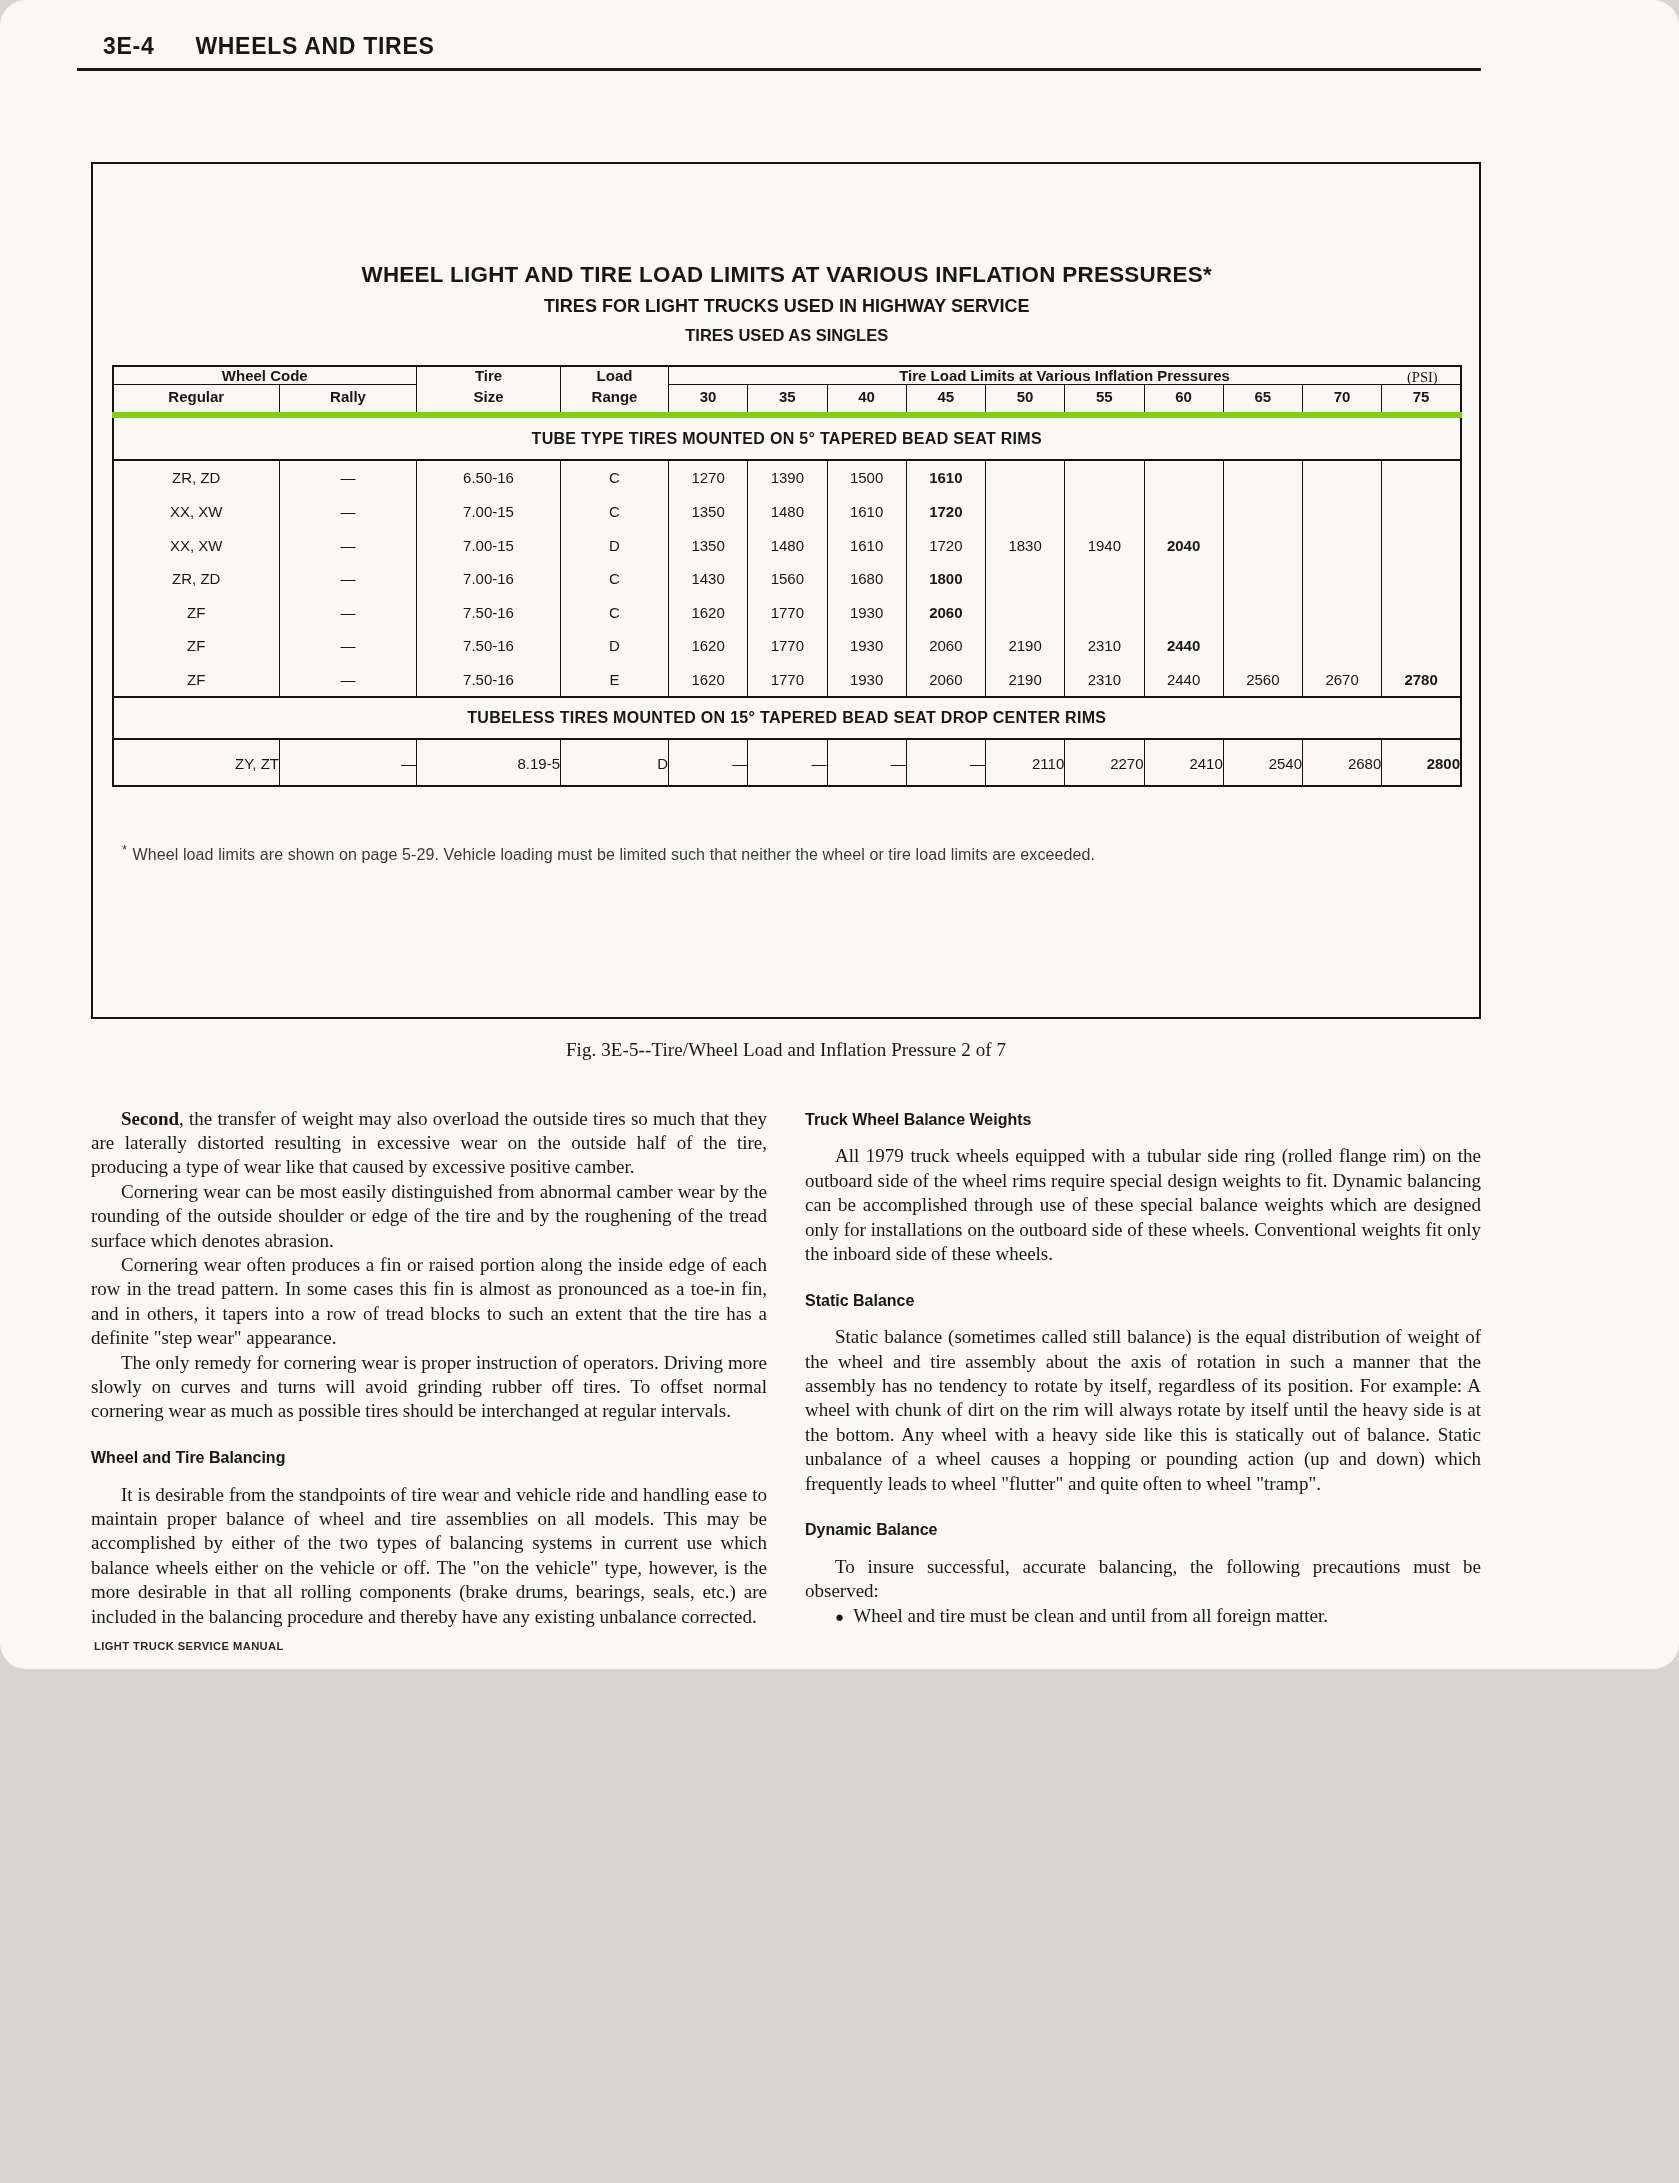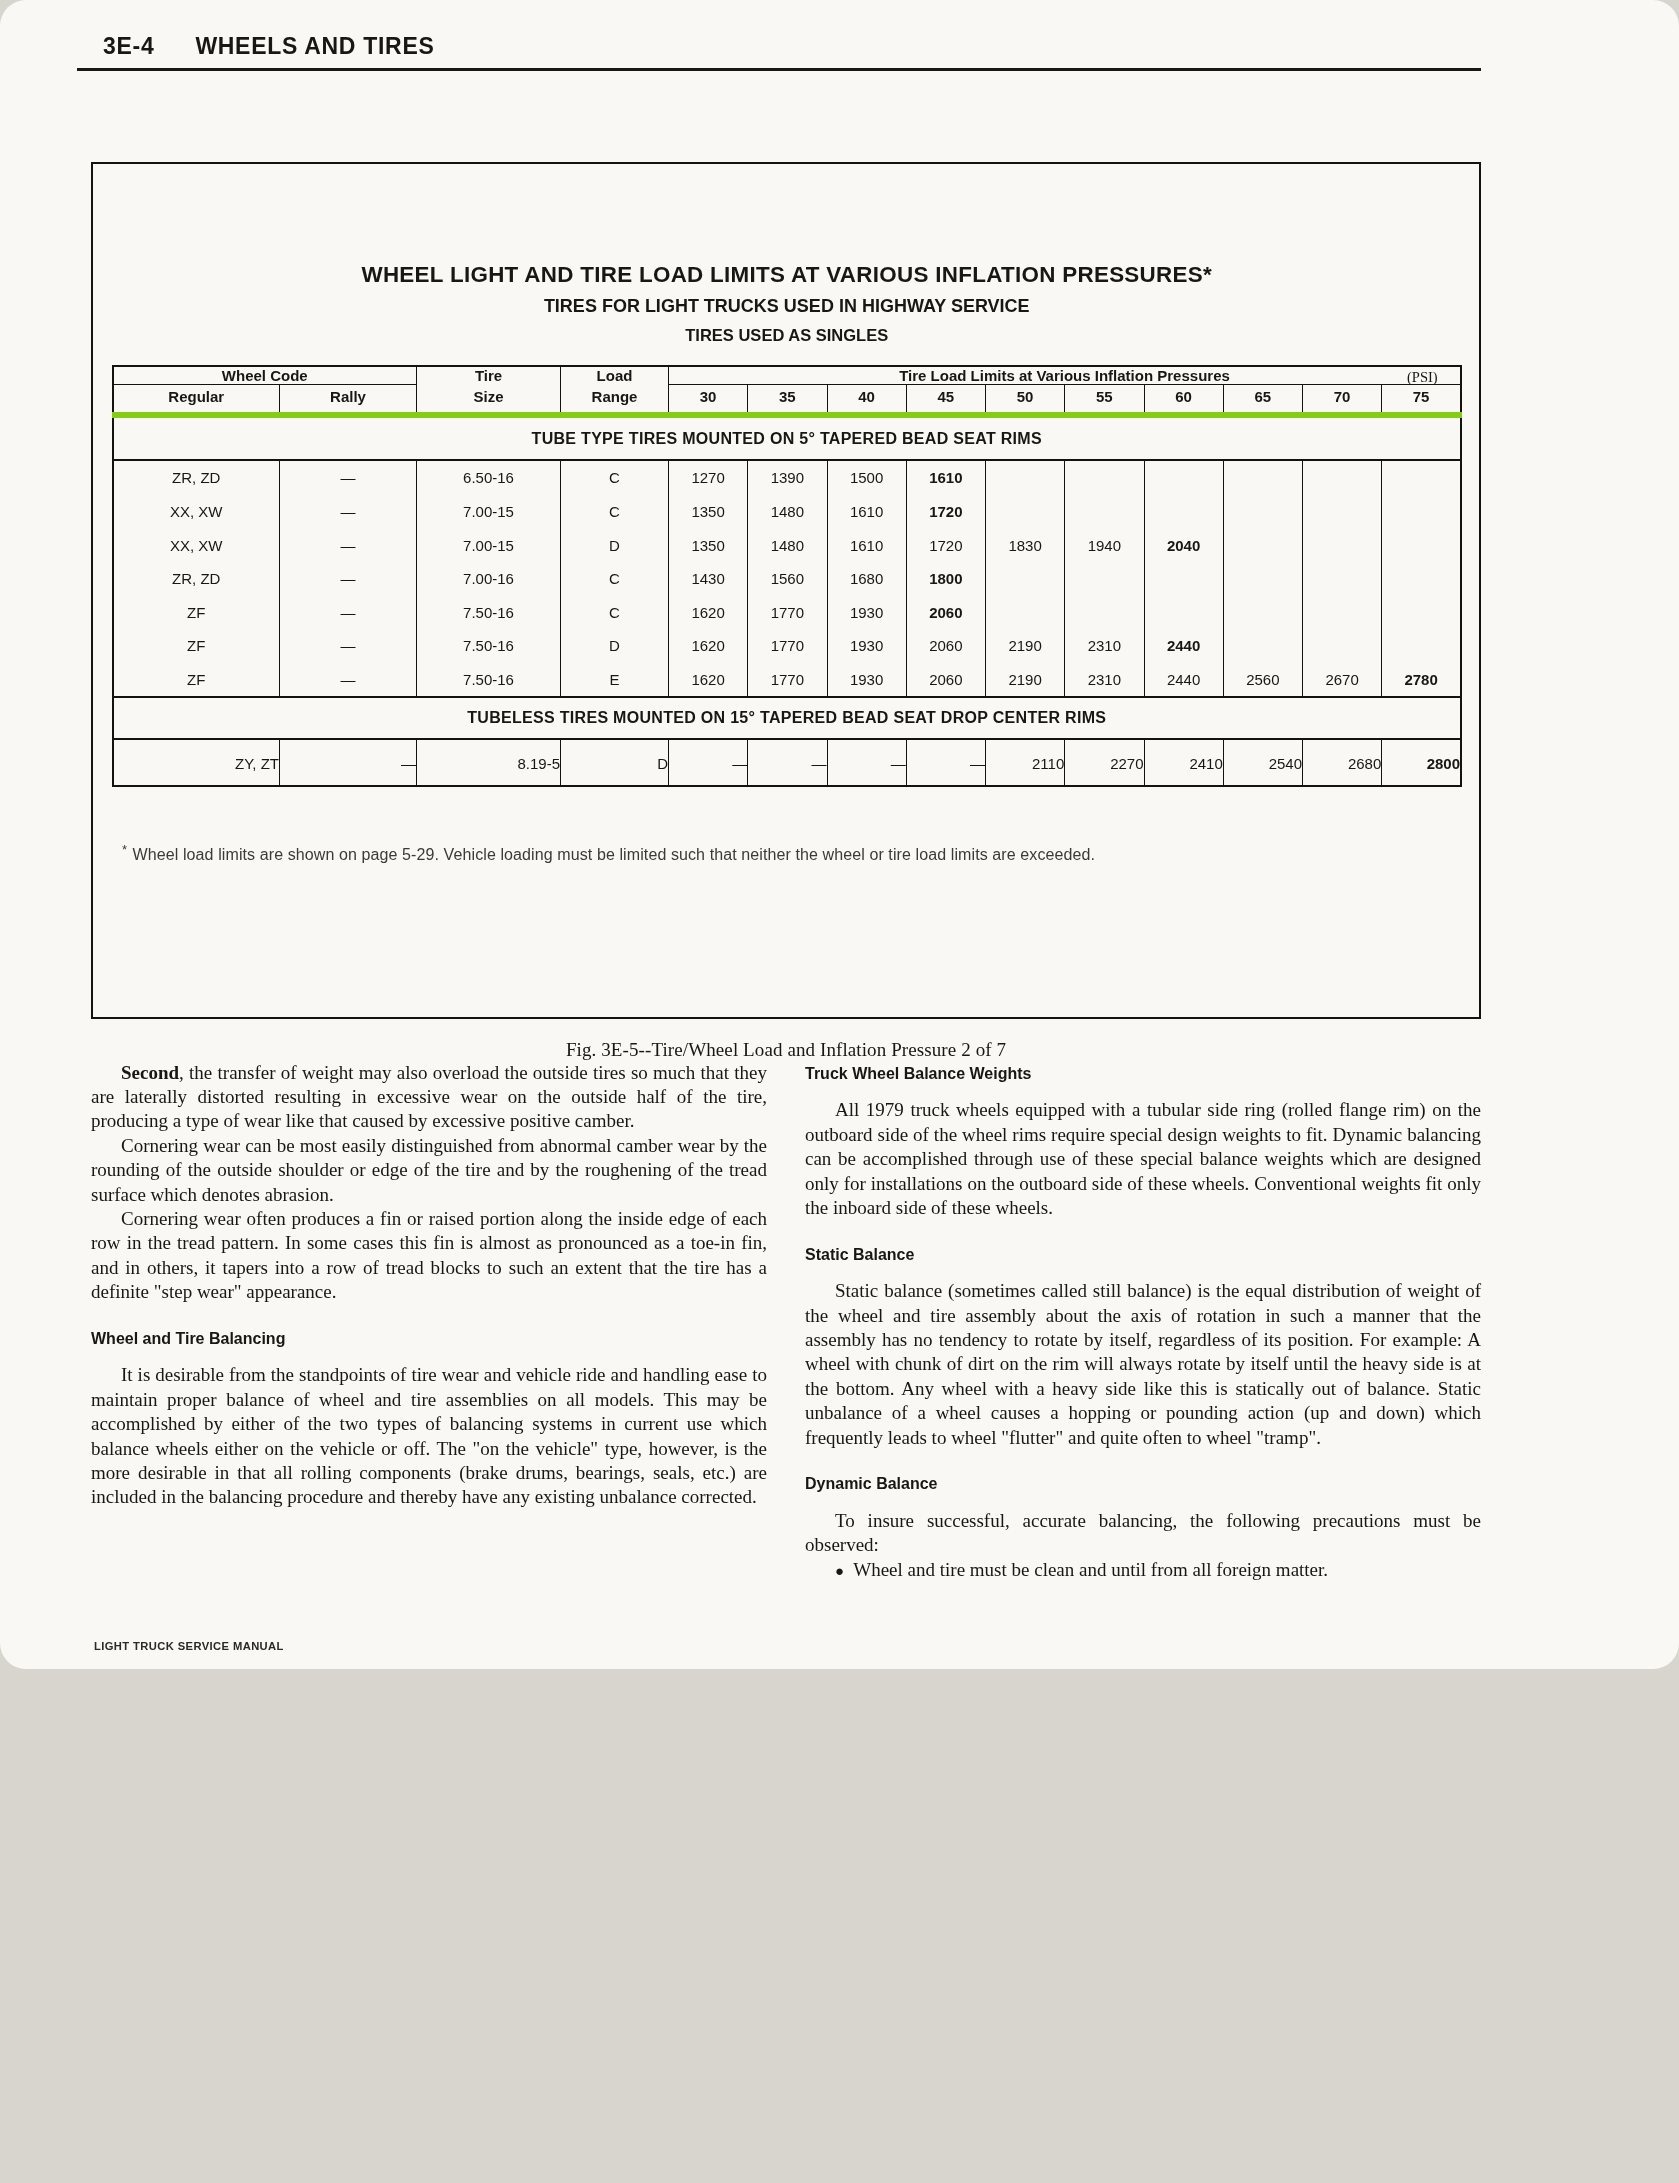--- a/index.html
+++ b/index.html
@@ -90,20 +90,21 @@
   .fig-caption {
     text-align: center;
     margin-top: 20px;
     font-size: 19px;
     letter-spacing: 0.1px;
   }
 
   
   .columns {
     display: flex; gap: 38px;
+    margin-top: 46px;
     text-align: justify;
   }
   .col { flex: 1; font-size: 19px; line-height: 24.4px; }
   .para { text-indent: 30px; }
   .lead { font-weight: bold; }
   .subhead {
     font-family: "Liberation Sans", sans-serif;
     font-size: 16px; font-weight: bold;
     margin: 22.4px 0 12px; text-align: left; text-indent: 0;
   }
@@ -320,20 +321,21 @@
   </section>
 
   <p class="fig-caption">Fig. 3E-5--Tire/Wheel Load and Inflation Pressure 2 of 7</p>
 
   <main class="columns">
 
     <div class="col">
       <p class="para"><span class="lead">Second</span><span>, the transfer of weight may also overload the outside tires so much that they are laterally distorted resulting in excessive wear on the outside half of the tire, producing a type of wear like that caused by excessive positive camber.</span></p>
       <p class="para">Cornering wear can be most easily distinguished from abnormal camber wear by the rounding of the outside shoulder or edge of the tire and by the roughening of the tread surface which denotes abrasion.</p>
       <p class="para">Cornering wear often produces a fin or raised portion along the inside edge of each row in the tread pattern. In some cases this fin is almost as pronounced as a toe-in fin, and in others, it tapers into a row of tread blocks to such an extent that the tire has a definite "step wear" appearance.</p>
+      <p class="para">The only remedy for cornering wear is proper instruction of operators. Driving more slowly on curves and turns will avoid grinding rubber off tires. To offset normal cornering wear as much as possible tires should be interchanged at regular intervals.</p>
       <h3 class="subhead">Wheel and Tire Balancing</h3>
       <p class="para">It is desirable from the standpoints of tire wear and vehicle ride and handling ease to maintain proper balance of wheel and tire assemblies on all models. This may be accomplished by either of the two types of balancing systems in current use which balance wheels either on the vehicle or off. The "on the vehicle" type, however, is the more desirable in that all rolling components (brake drums, bearings, seals, etc.) are included in the balancing procedure and thereby have any existing unbalance corrected.</p>
     </div>
 
     <div class="col">
       <h3 class="subhead first">Truck Wheel Balance Weights</h3>
       <p class="para">All 1979 truck wheels equipped with a tubular side ring (rolled flange rim) on the outboard side of the wheel rims require special design weights to fit. Dynamic balancing can be accomplished through use of these special balance weights which are designed only for installations on the outboard side of these wheels. Conventional weights fit only the inboard side of these wheels.</p>
       <h3 class="subhead">Static Balance</h3>
       <p class="para">Static balance (sometimes called still balance) is the equal distribution of weight of the wheel and tire assembly about the axis of rotation in such a manner that the assembly has no tendency to rotate by itself, regardless of its position. For example: A wheel with chunk of dirt on the rim will always rotate by itself until the heavy side is at the bottom. Any wheel with a heavy side like this is statically out of balance. Static unbalance of a wheel causes a hopping or pounding action (up and down) which frequently leads to wheel "flutter" and quite often to wheel "tramp".</p>
       <h3 class="subhead">Dynamic Balance</h3>

